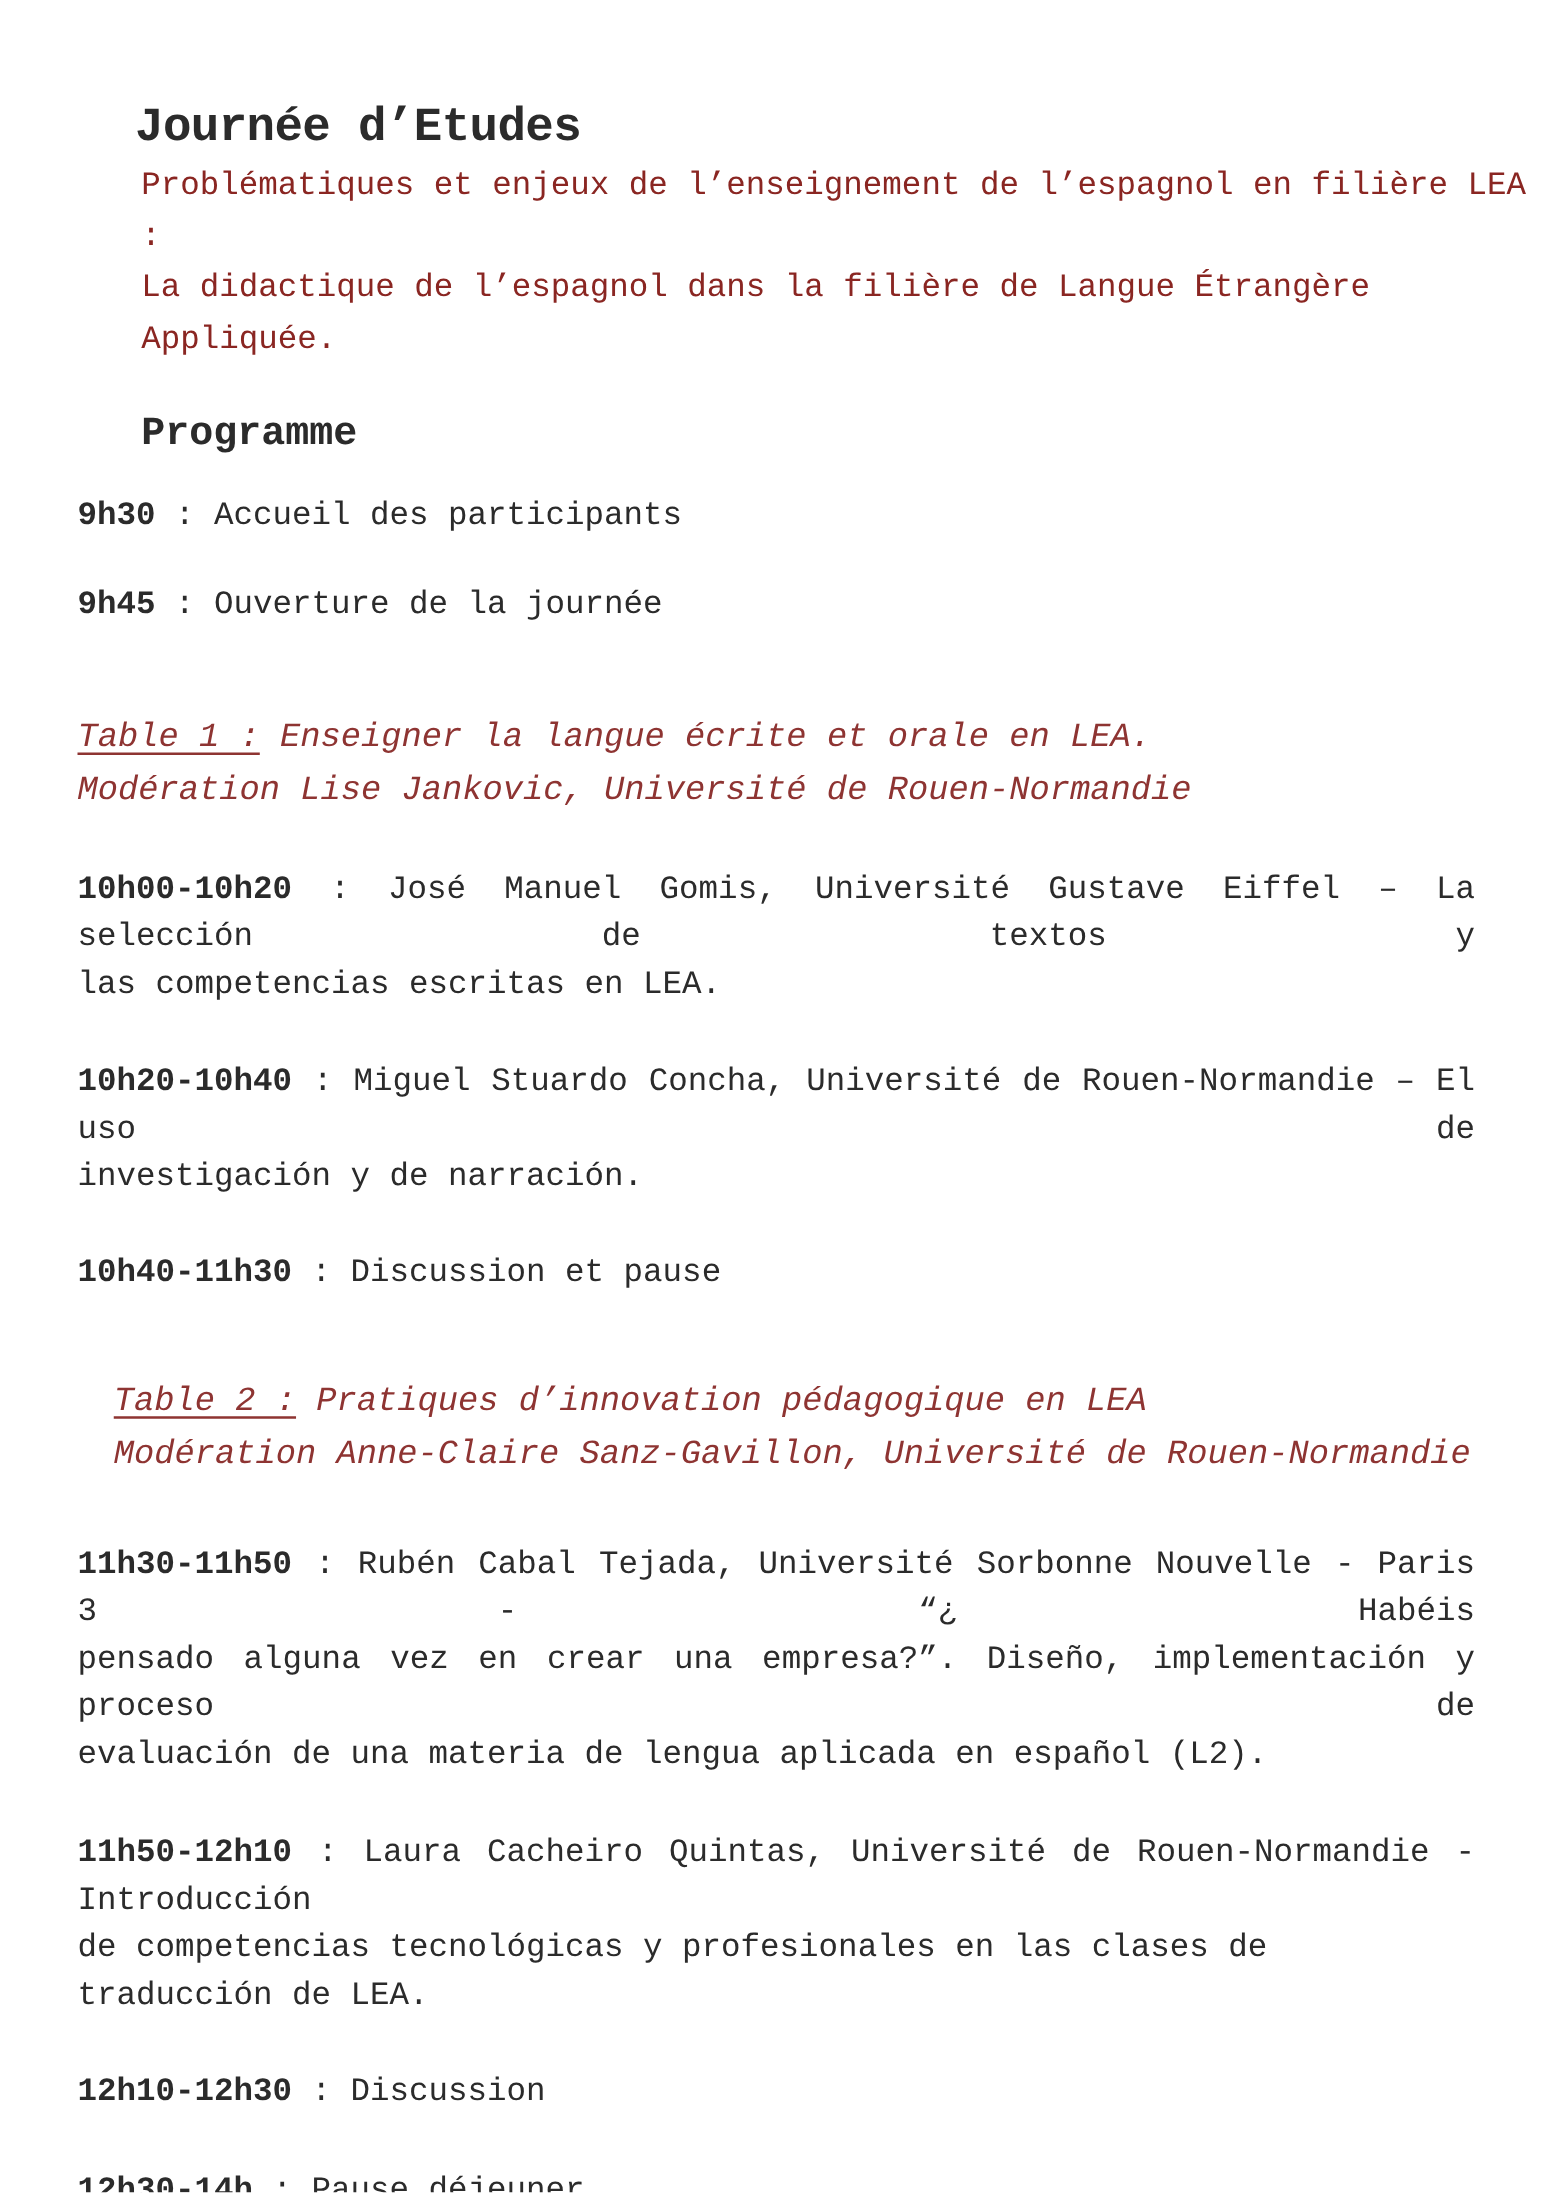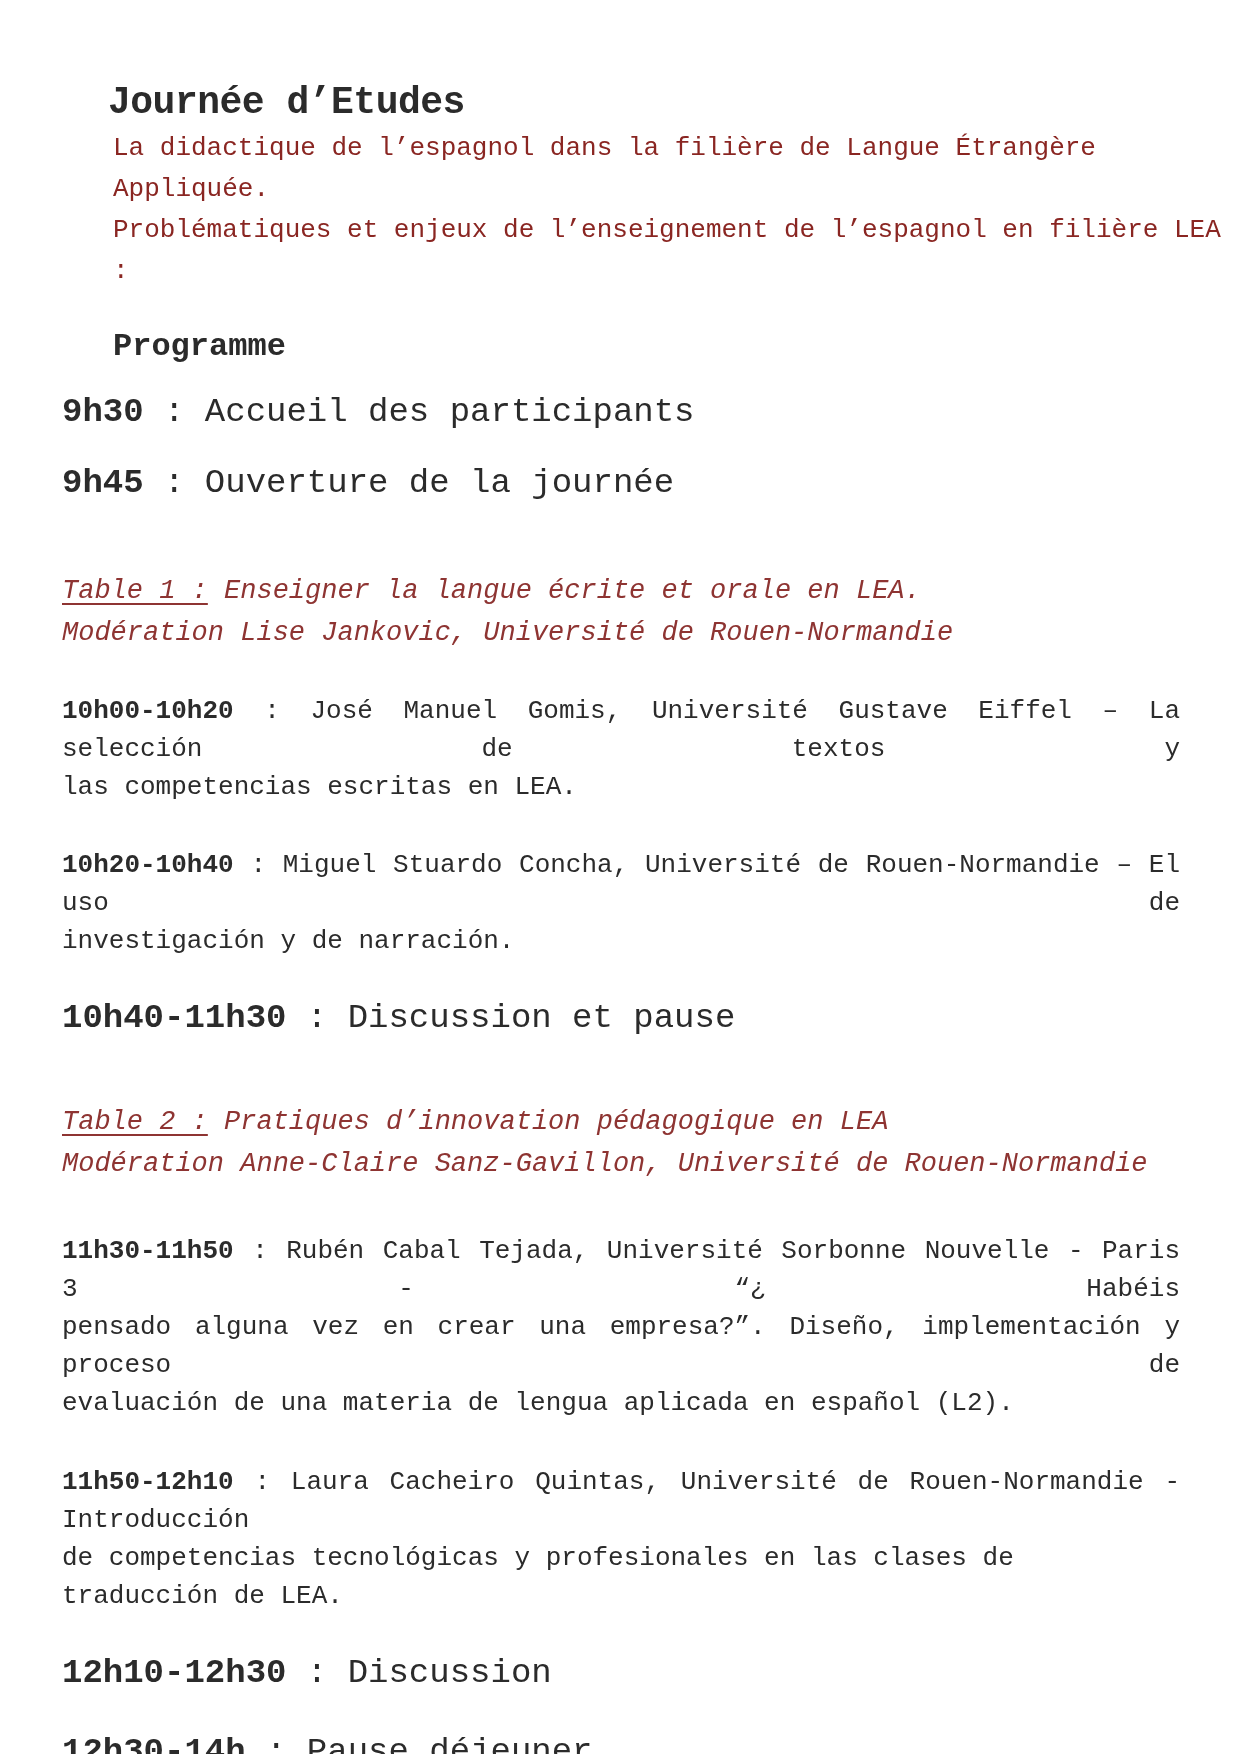--- a/index.html
+++ b/index.html
@@ -33,21 +33,21 @@
   }
   .section-heading {
     margin-left: 113px; margin-top: 36px;
     font-size: 32px; font-weight: bold;
     line-height: 38px;
     color: var(--text, #2b2b2b);
   }
 
   
   .body-col { margin-left: 62px; width: 1118px; }
-  .entry { font-size: 34px; line-height: 38px; }
+  .entry { font-size: 26px; line-height: 38px; }
   .time { font-weight: bold; }
 
   .table-heading {
     font-size: 27px; line-height: 42px;
     font-style: italic;
     color: var(--table-red, #8e3432);
   }
   .table-label {
     text-decoration: underline;
     text-decoration-thickness: 2px;
@@ -58,36 +58,36 @@
   .jline { text-align: justify; text-align-last: justify; }
   .lline { text-align: left; }
 
   
   .m-e1 { margin-top: 27px; }
   .m-e2 { margin-top: 33px; }
   .m-t1 { margin-top: 68px; }
   .m-p1 { margin-top: 38px; }
   .m-p2 { margin-top: 40px; }
   .m-e3 { margin-top: 39px; }
-  .m-t2 { margin-top: 64px; }
+  .m-t2 { margin-top: 64px; margin-left: 29px; }
   .m-p3 { margin-top: 47px; }
   .m-p4 { margin-top: 41px; }
   .m-e4 { margin-top: 39px; }
   .m-e5 { margin-top: 41px; }
 </style>
 </head>
 <body>
 
 <div class="page">
 
   <h1 class="doc-title">Journée d’Etudes</h1>
 
   <div class="doc-subtitle">
+    <div>Problématiques et enjeux de l’enseignement de l’espagnol en filière LEA :</div>
     <div>La didactique de l’espagnol dans la filière de Langue Étrangère Appliquée.</div>
-    <div>Problématiques et enjeux de l’enseignement de l’espagnol en filière LEA :</div>
   </div>
 
   <div class="section-heading">Programme</div>
 
   <div class="body-col">
 
     <p class="entry m-e1">
       <span class="time">9h30</span>
       <span>: Accueil des participants</span>
     </p>

